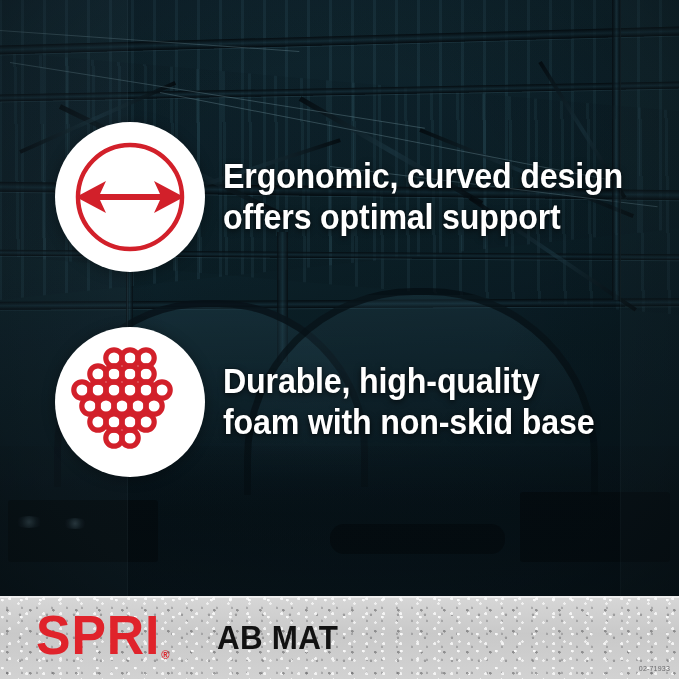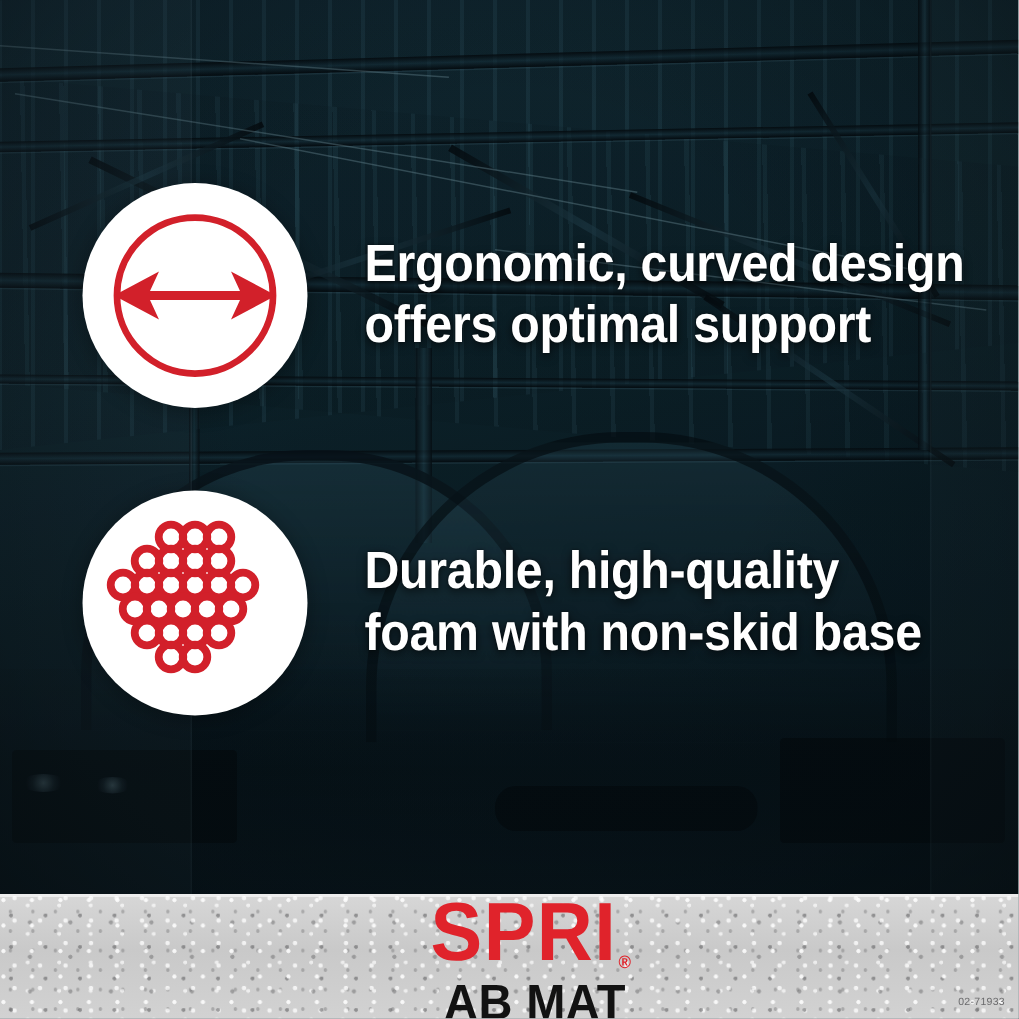--- a/index.html
+++ b/index.html
@@ -163,21 +163,20 @@
     background: rgba(13,45,58,0.30);
     mix-blend-mode: multiply;
   }
 
   
   .feature {
     position: absolute;
     display: flex;
     align-items: center;
     left: 55px;
-    gap: 20px;
   }
   #feature-0 { top: 122px; }
   #feature-1 { top: 327px; justify-content: flex-end; }
 
   .badge {
     width: 150px;
     height: 150px;
     flex: 0 0 150px;
     border-radius: 50%;
     background: #ffffff;
@@ -215,21 +214,20 @@
       radial-gradient(circle at 12% 24%, rgba(255,255,255,0.85) 0 1.2px, rgba(0,0,0,0) 1.6px),
       radial-gradient(circle at 32% 68%, rgba(90,90,92,0.55) 0 1.1px, rgba(0,0,0,0) 1.5px),
       radial-gradient(circle at 57% 18%, rgba(255,255,255,0.75) 0 1.3px, rgba(0,0,0,0) 1.7px),
       radial-gradient(circle at 74% 82%, rgba(96,96,98,0.45) 0 1.2px, rgba(0,0,0,0) 1.6px),
       radial-gradient(circle at 88% 40%, rgba(255,255,255,0.65) 0 1.1px, rgba(0,0,0,0) 1.5px),
       radial-gradient(circle at 46% 90%, rgba(110,110,112,0.40) 0 1.0px, rgba(0,0,0,0) 1.4px),
       linear-gradient(180deg, #d7d7d7 0%, #c9c9c9 45%, #d2d2d2 100%);
     background-size: 19px 17px, 23px 21px, 17px 15px, 27px 23px, 21px 19px, 15px 13px, 100% 100%;
     display: flex;
     align-items: center;
-    flex-direction: column;
   }
   .footer-top-line {
     position: absolute;
     left: 0; right: 0; top: 0;
     height: 2px;
     background: rgba(255,255,255,0.55);
   }
 
   .brand {
     margin-left: 36px;

